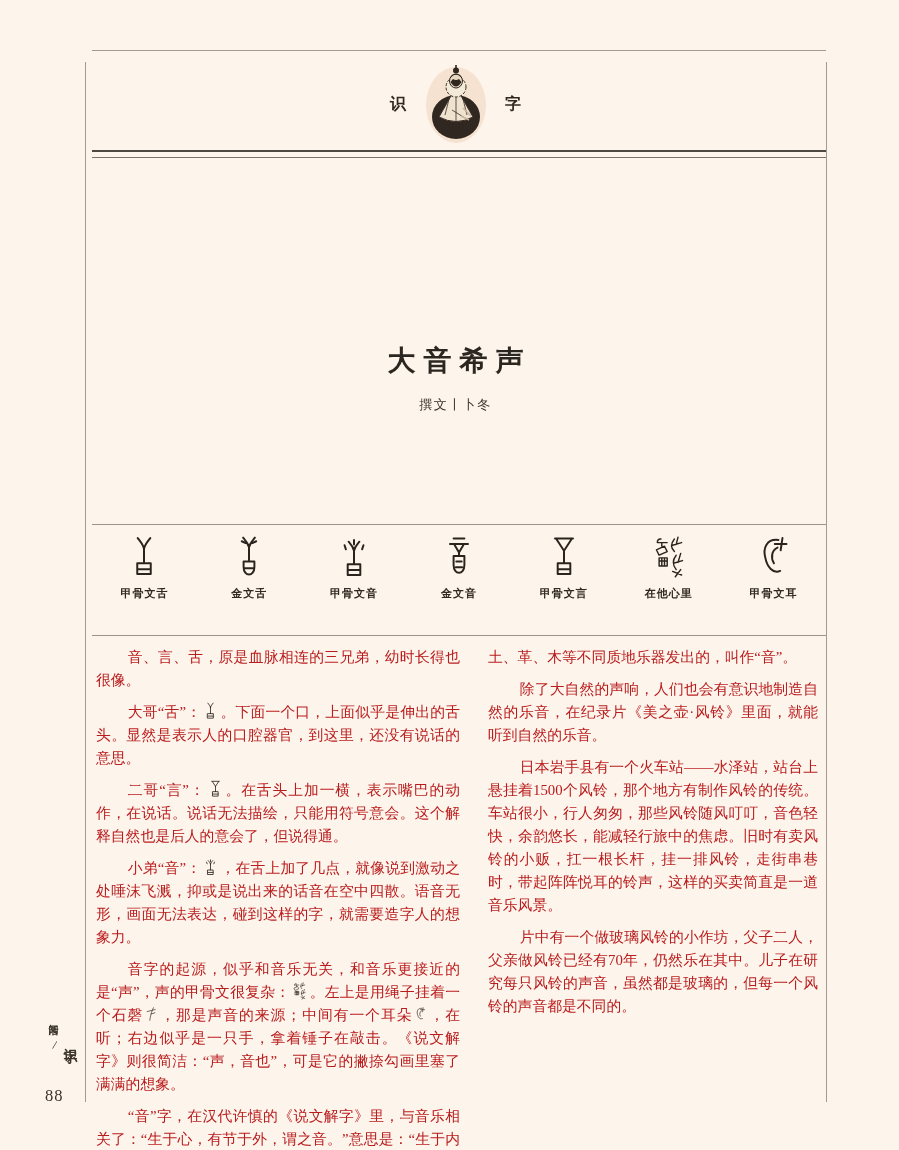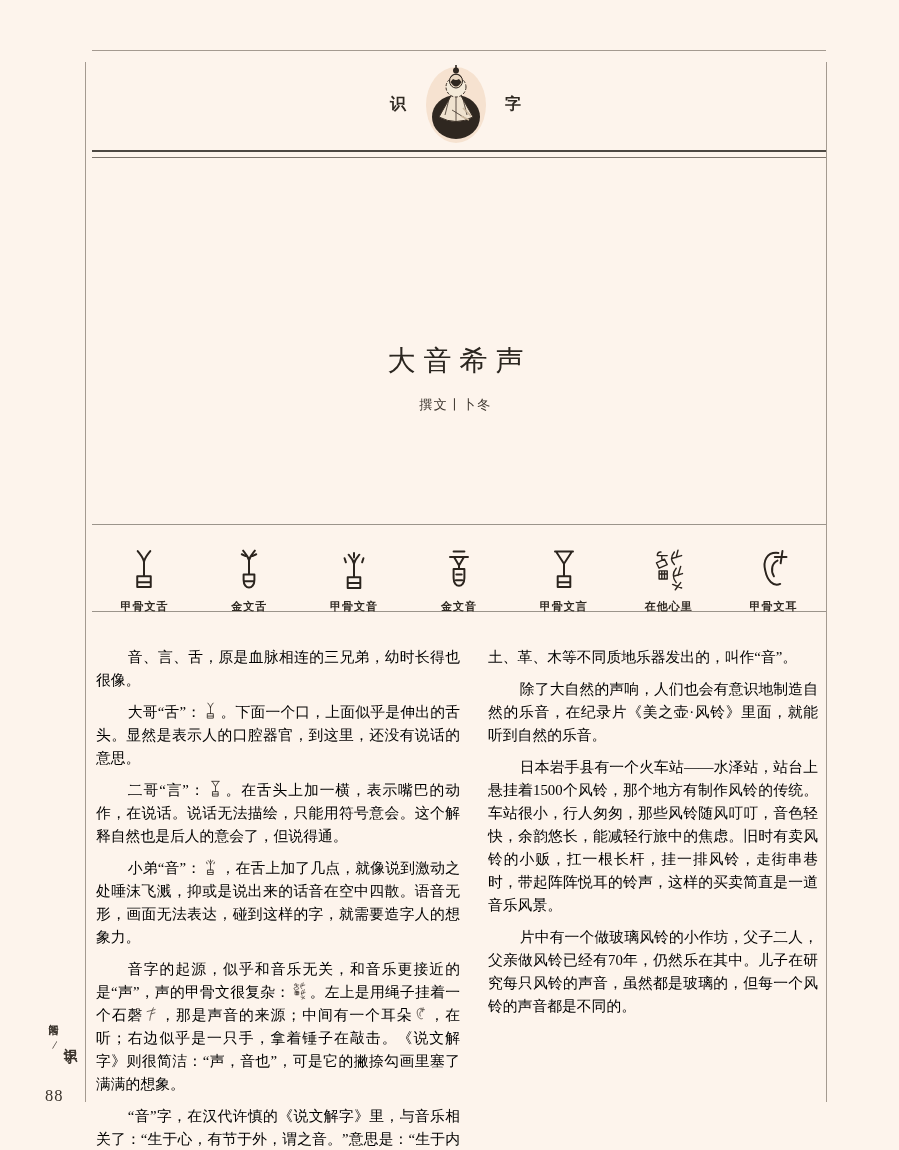--- a/index.html
+++ b/index.html
@@ -17,37 +17,37 @@
   .vline.right{left:826px;}
   .double-rule{left:92px;top:150px;width:734px;height:5px;
     border-top:2px solid #4d4842;border-bottom:1px solid #7b736b;}
   
   .header{left:86px;top:58px;width:740px;height:92px;display:flex;
     align-items:center;justify-content:center;gap:18px;}
   .hdr-char{font-size:16px;font-weight:bold;letter-spacing:1px;color:#2f2922;}
   .emblem{width:62px;height:80px;display:block;}
   
   .title-block{left:85px;top:342px;width:741px;text-align:center;}
-  .main-title{font-size:28px;font-weight:normal;letter-spacing:8px;text-indent:8px;
+  .main-title{font-size:28px;font-weight:bold;letter-spacing:8px;text-indent:8px;
     margin:0;color:#2b2620;}
   .byline{margin-top:16px;font-size:13px;font-weight:normal;letter-spacing:1.5px;color:#3a332c;}
   
-  .glyph-strip{left:92px;top:524px;width:734px;height:88px;box-sizing:border-box;
+  .glyph-strip{left:92px;top:524px;width:734px;height:112px;box-sizing:border-box;
     border-top:1px solid #9b948b;border-bottom:1px solid #9b948b;
-    display:flex;justify-content:space-around;align-items:flex-start;padding-top:23px;}
+    display:flex;justify-content:space-around;align-items:flex-start;padding-top:10px;}
   .gcell{text-align:center;width:86px;}
   .sglyph{width:36px;height:44px;display:inline-block;}
   .glabel{margin-top:3px;font-size:11px;font-weight:bold;letter-spacing:1px;color:#2f2922;}
   
   .columns{left:96px;top:646px;width:722px;display:flex;gap:28px;}
   .col{text-align:justify;}
   .col.left{width:364px;}
   .col.right{width:330px;}
   .col p{font-size:14.8px;line-height:23px;margin:0 0 9px;text-indent:2.15em;
-    text-align:justify;text-justify:inter-ideograph;color:#000000;}
+    text-align:justify;text-justify:inter-ideograph;color:#b91c1c;}
   .col p.noindent{text-indent:0;}
   .iglyph{display:inline-block;width:15px;height:20px;vertical-align:-4px;margin:0 2px;}
   .iglyph.sm{width:12px;height:16px;vertical-align:-2px;}
   .iglyph svg{width:100%;height:100%;display:block;}
   
   .footer-block{left:44px;top:1014px;width:46px;height:84px;}
   .f-small{position:absolute;left:2px;top:2px;writing-mode:vertical-rl;
     font-size:10px;font-weight:bold;letter-spacing:1px;}
   .f-slash{position:absolute;left:9px;top:24px;font-size:12px;transform:rotate(12deg);}
   .f-large{position:absolute;left:17px;top:23px;writing-mode:vertical-rl;

